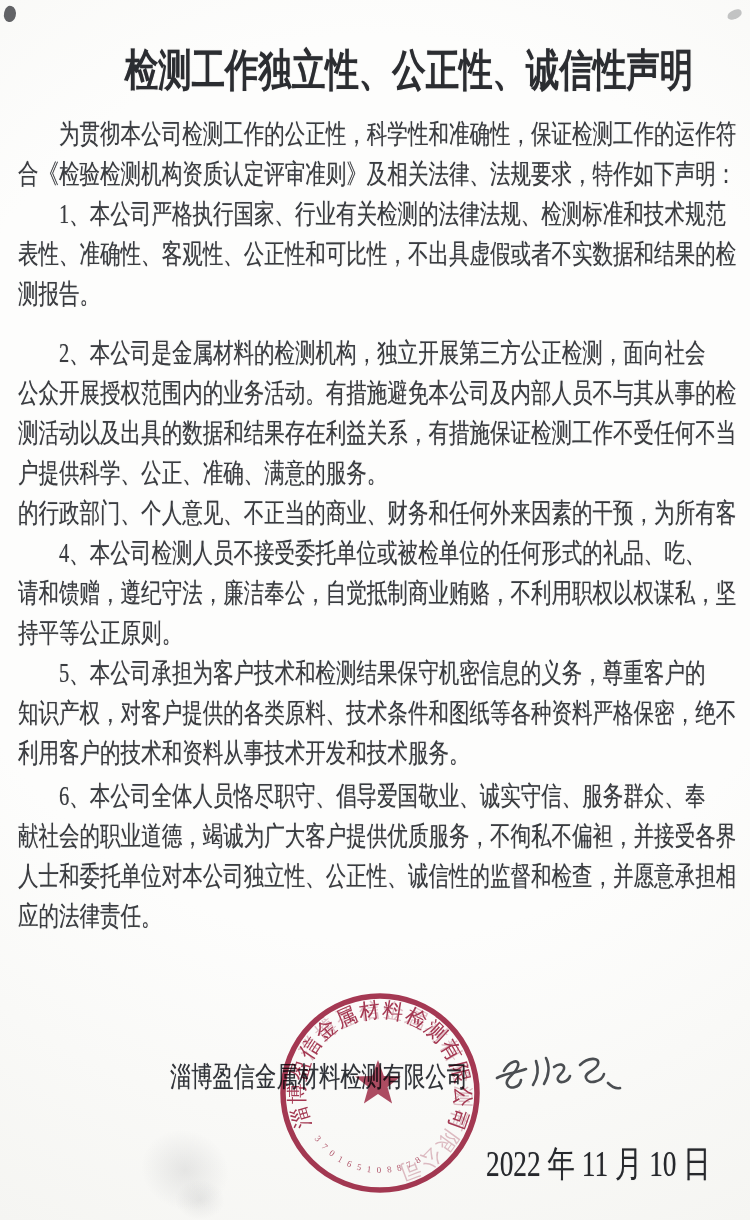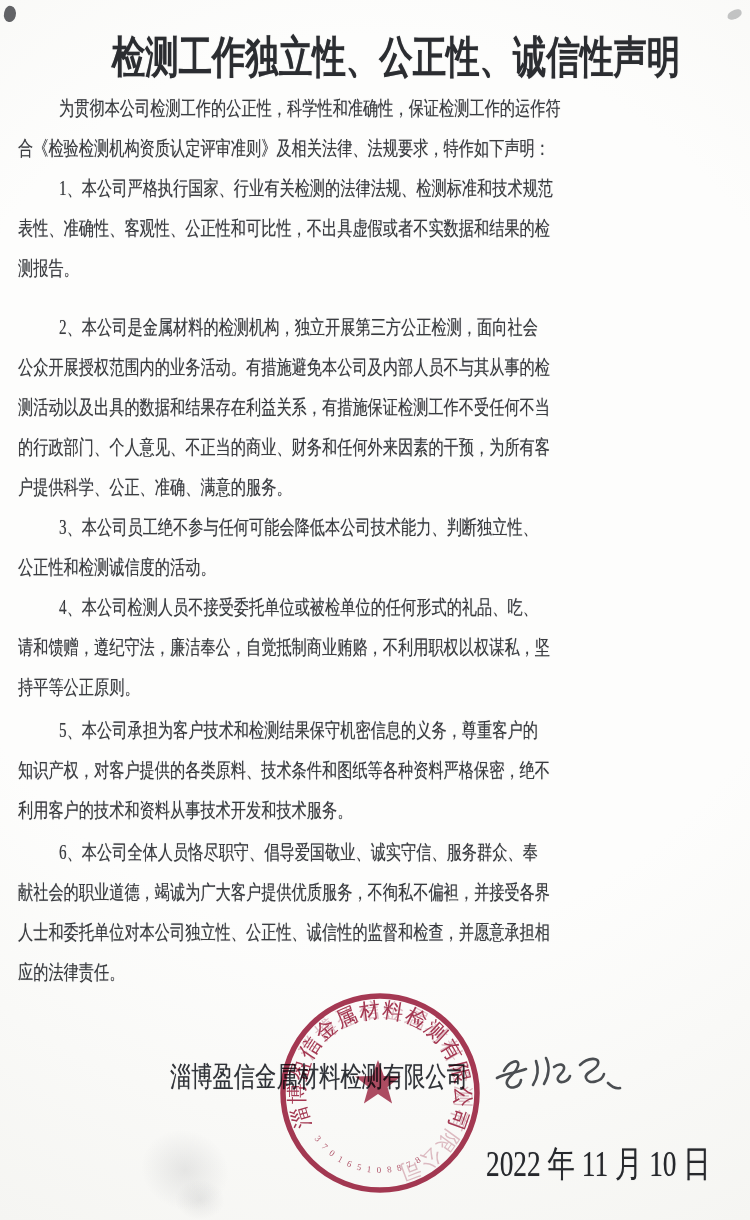--- a/index.html
+++ b/index.html
@@ -8,39 +8,39 @@
     width: 750px;
     height: 1220px;
     margin: 0 auto;
     background: radial-gradient(circle at 50% 40%, #fdfdfc 55%, #f5f5f2 100%);
     overflow: hidden;
     font-family: "Liberation Serif", "DejaVu Serif", serif;
     color: #3a3c40;
   }
   .content { position: absolute; left: 18px; top: 28px; width: 722px; }
   h1 {
-    margin: 4px; padding: 0;
+    margin: 17px; padding: 0;
     text-align: right;
     font-size: 44px; line-height: 52px; font-weight: bold;
     color: #2b2d31;
     text-shadow: 0 0 1px rgba(40,40,45,0.45);
   }
   .sq {
     display: inline-block;
     transform: scaleX(0.76);
     transform-origin: 0 50%;
     white-space: pre;
   }
   .sq-center {
     display: inline-block;
     transform: scaleX(0.76);
     transform-origin: 50% 50%;
     white-space: pre;
   }
-  .line { height: 40px; line-height: 40px; font-size: 20px; }
+  .line { height: 40px; line-height: 40px; font-size: 27px; }
   .line .indent { padding-left: 54px; }
   .para { margin: 0; text-shadow: 0 0 0.8px rgba(50,52,58,0.5); }
   #doc-body .para:nth-child(3) { margin-top: 19px; }
   #doc-body .para:nth-child(6) { margin-top: 3px; }
   #doc-body .para:nth-child(7) { margin-top: 2px; font-family: Liberation Serif, serif; }
   .company-line {
     position: absolute; left: 170px; top: 1059px;
     height: 36px; line-height: 36px; font-size: 28px;
     color: #2f3237; text-shadow: 0 0 0.8px rgba(45,48,55,0.5);
     z-index: 2;
@@ -106,26 +106,22 @@
         </div>
         <div class="para">
           <div class="line"><span class="sq indent">1、本公司严格执行国家、行业有关检测的法律法规、检测标准和技术规范</span></div>
           <div class="line"><span class="sq">表性、准确性、客观性、公正性和可比性，不出具虚假或者不实数据和结果的检</span></div>
           <div class="line"><span class="sq">测报告。</span></div>
         </div>
         <div class="para">
           <div class="line"><span class="sq indent">2、本公司是金属材料的检测机构，独立开展第三方公正检测，面向社会</span></div>
           <div class="line"><span class="sq">公众开展授权范围内的业务活动。有措施避免本公司及内部人员不与其从事的检</span></div>
           <div class="line"><span class="sq">测活动以及出具的数据和结果存在利益关系，有措施保证检测工作不受任何不当</span></div>
+          <div class="line"><span class="sq">户提供科学、公正、准确、满意的服务。</span></div>
           <div class="line"><span class="sq">的行政部门、个人意见、不正当的商业、财务和任何外来因素的干预，为所有客</span></div>
-          <div class="line"><span class="sq">户提供科学、公正、准确、满意的服务。</span></div>
-        </div>
-        <div class="para">
-          <div class="line"><span class="sq indent">3、本公司员工绝不参与任何可能会降低本公司技术能力、判断独立性、</span></div>
-          <div class="line"><span class="sq">公正性和检测诚信度的活动。</span></div>
         </div>
         <div class="para">
           <div class="line"><span class="sq indent">4、本公司检测人员不接受委托单位或被检单位的任何形式的礼品、吃、</span></div>
           <div class="line"><span class="sq">请和馈赠，遵纪守法，廉洁奉公，自觉抵制商业贿赂，不利用职权以权谋私，坚</span></div>
           <div class="line"><span class="sq">持平等公正原则。</span></div>
         </div>
         <div class="para">
           <div class="line"><span class="sq indent">5、本公司承担为客户技术和检测结果保守机密信息的义务，尊重客户的</span></div>
           <div class="line"><span class="sq">知识产权，对客户提供的各类原料、技术条件和图纸等各种资料严格保密，绝不</span></div>
           <div class="line"><span class="sq">利用客户的技术和资料从事技术开发和技术服务。</span></div>

